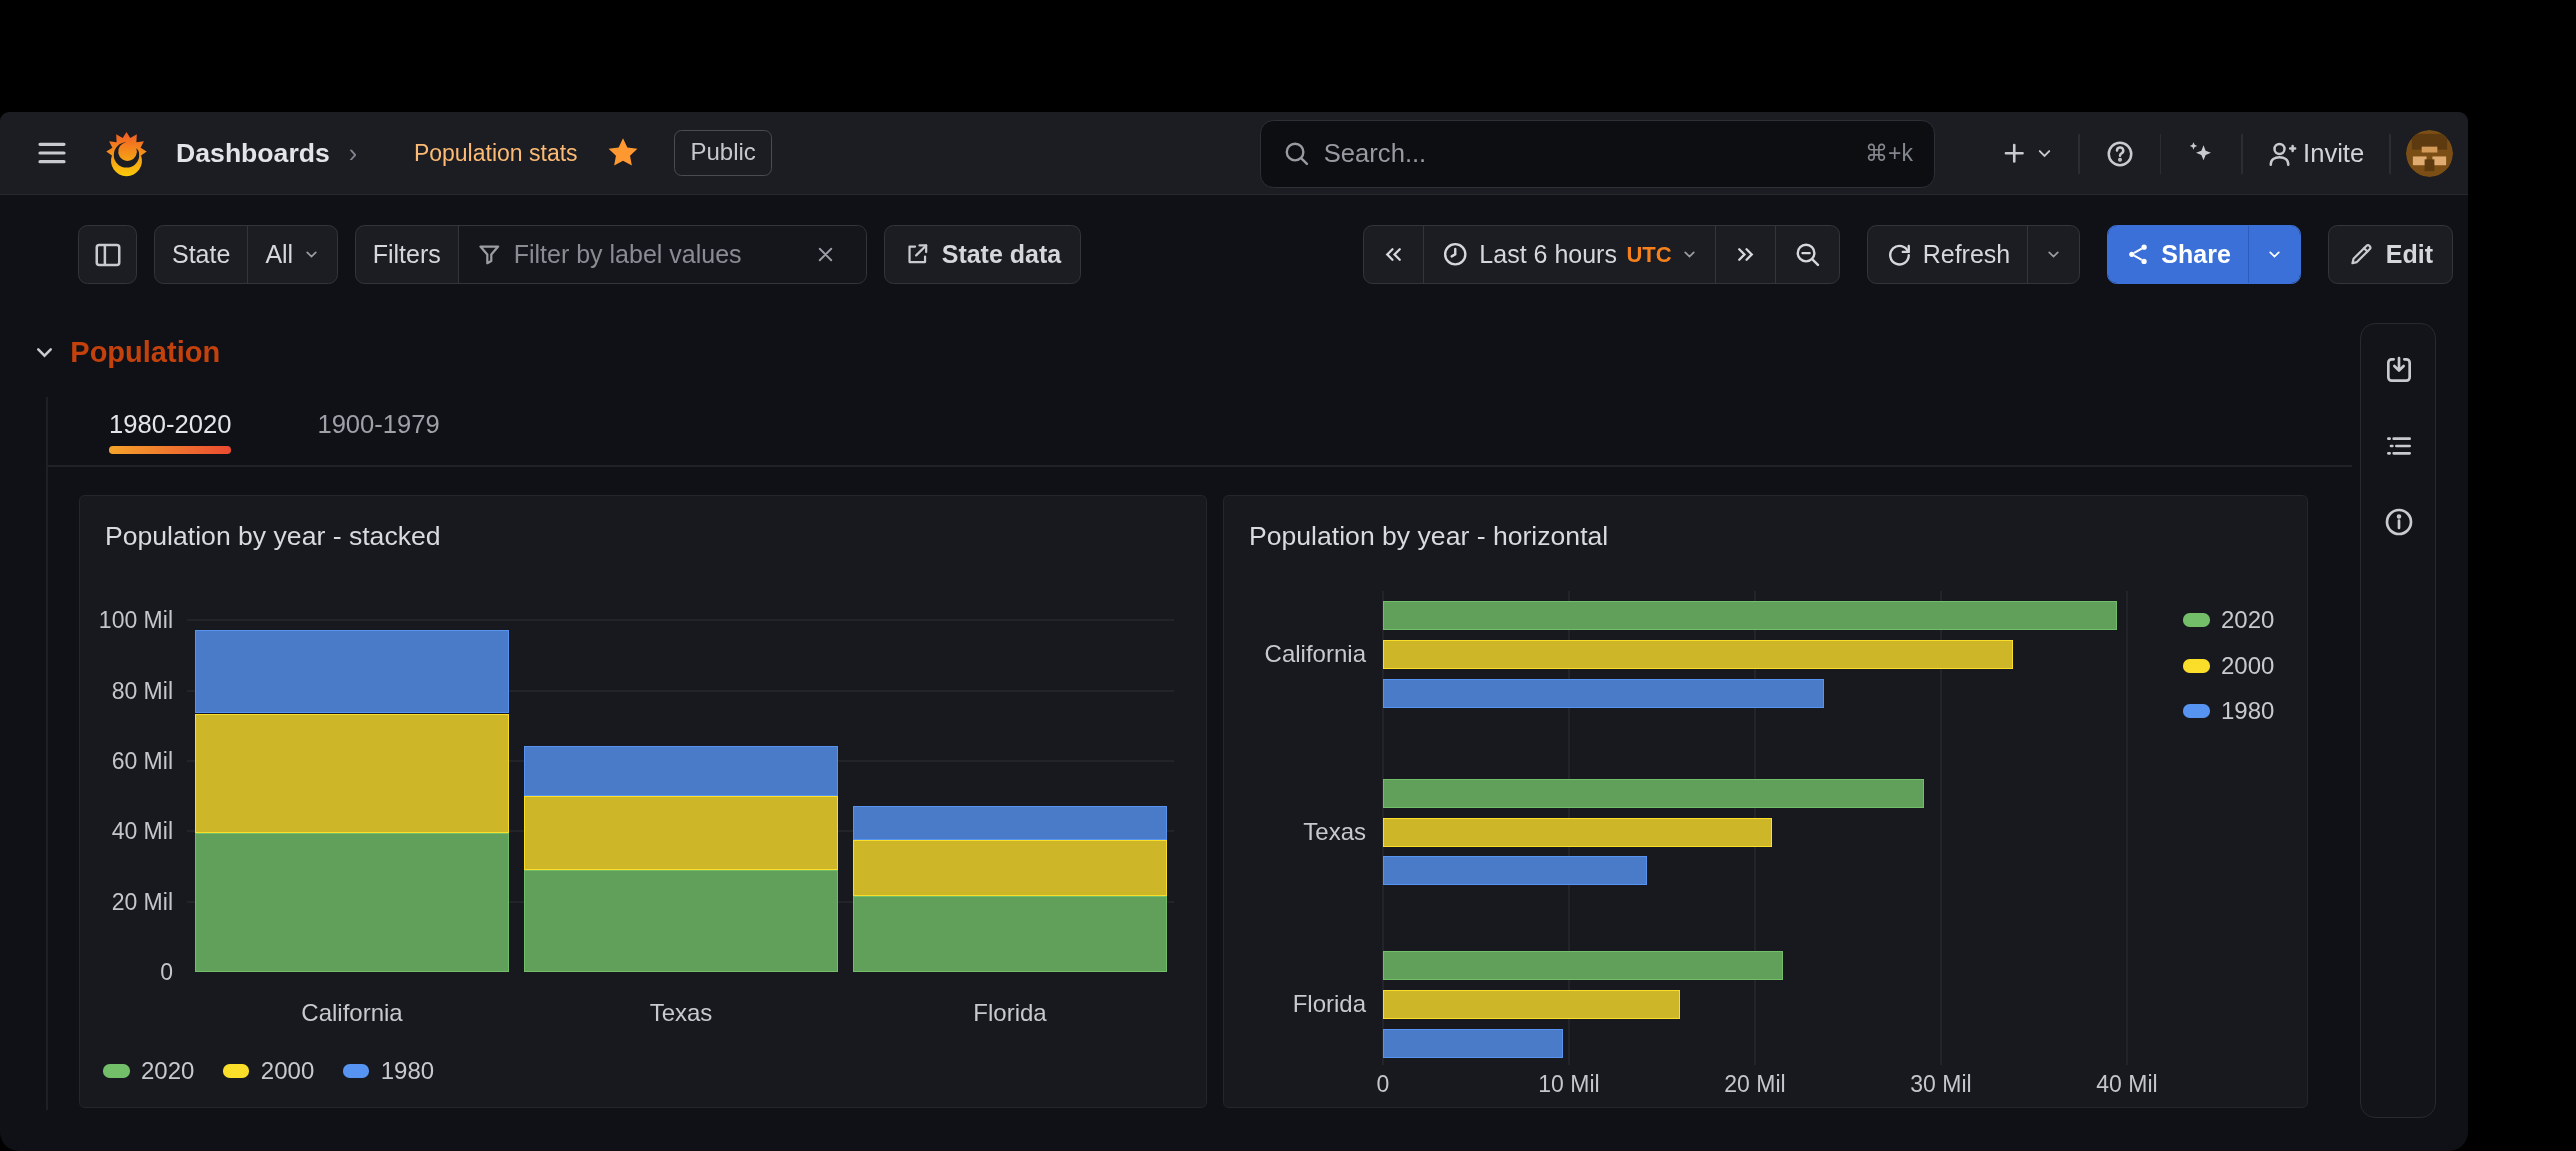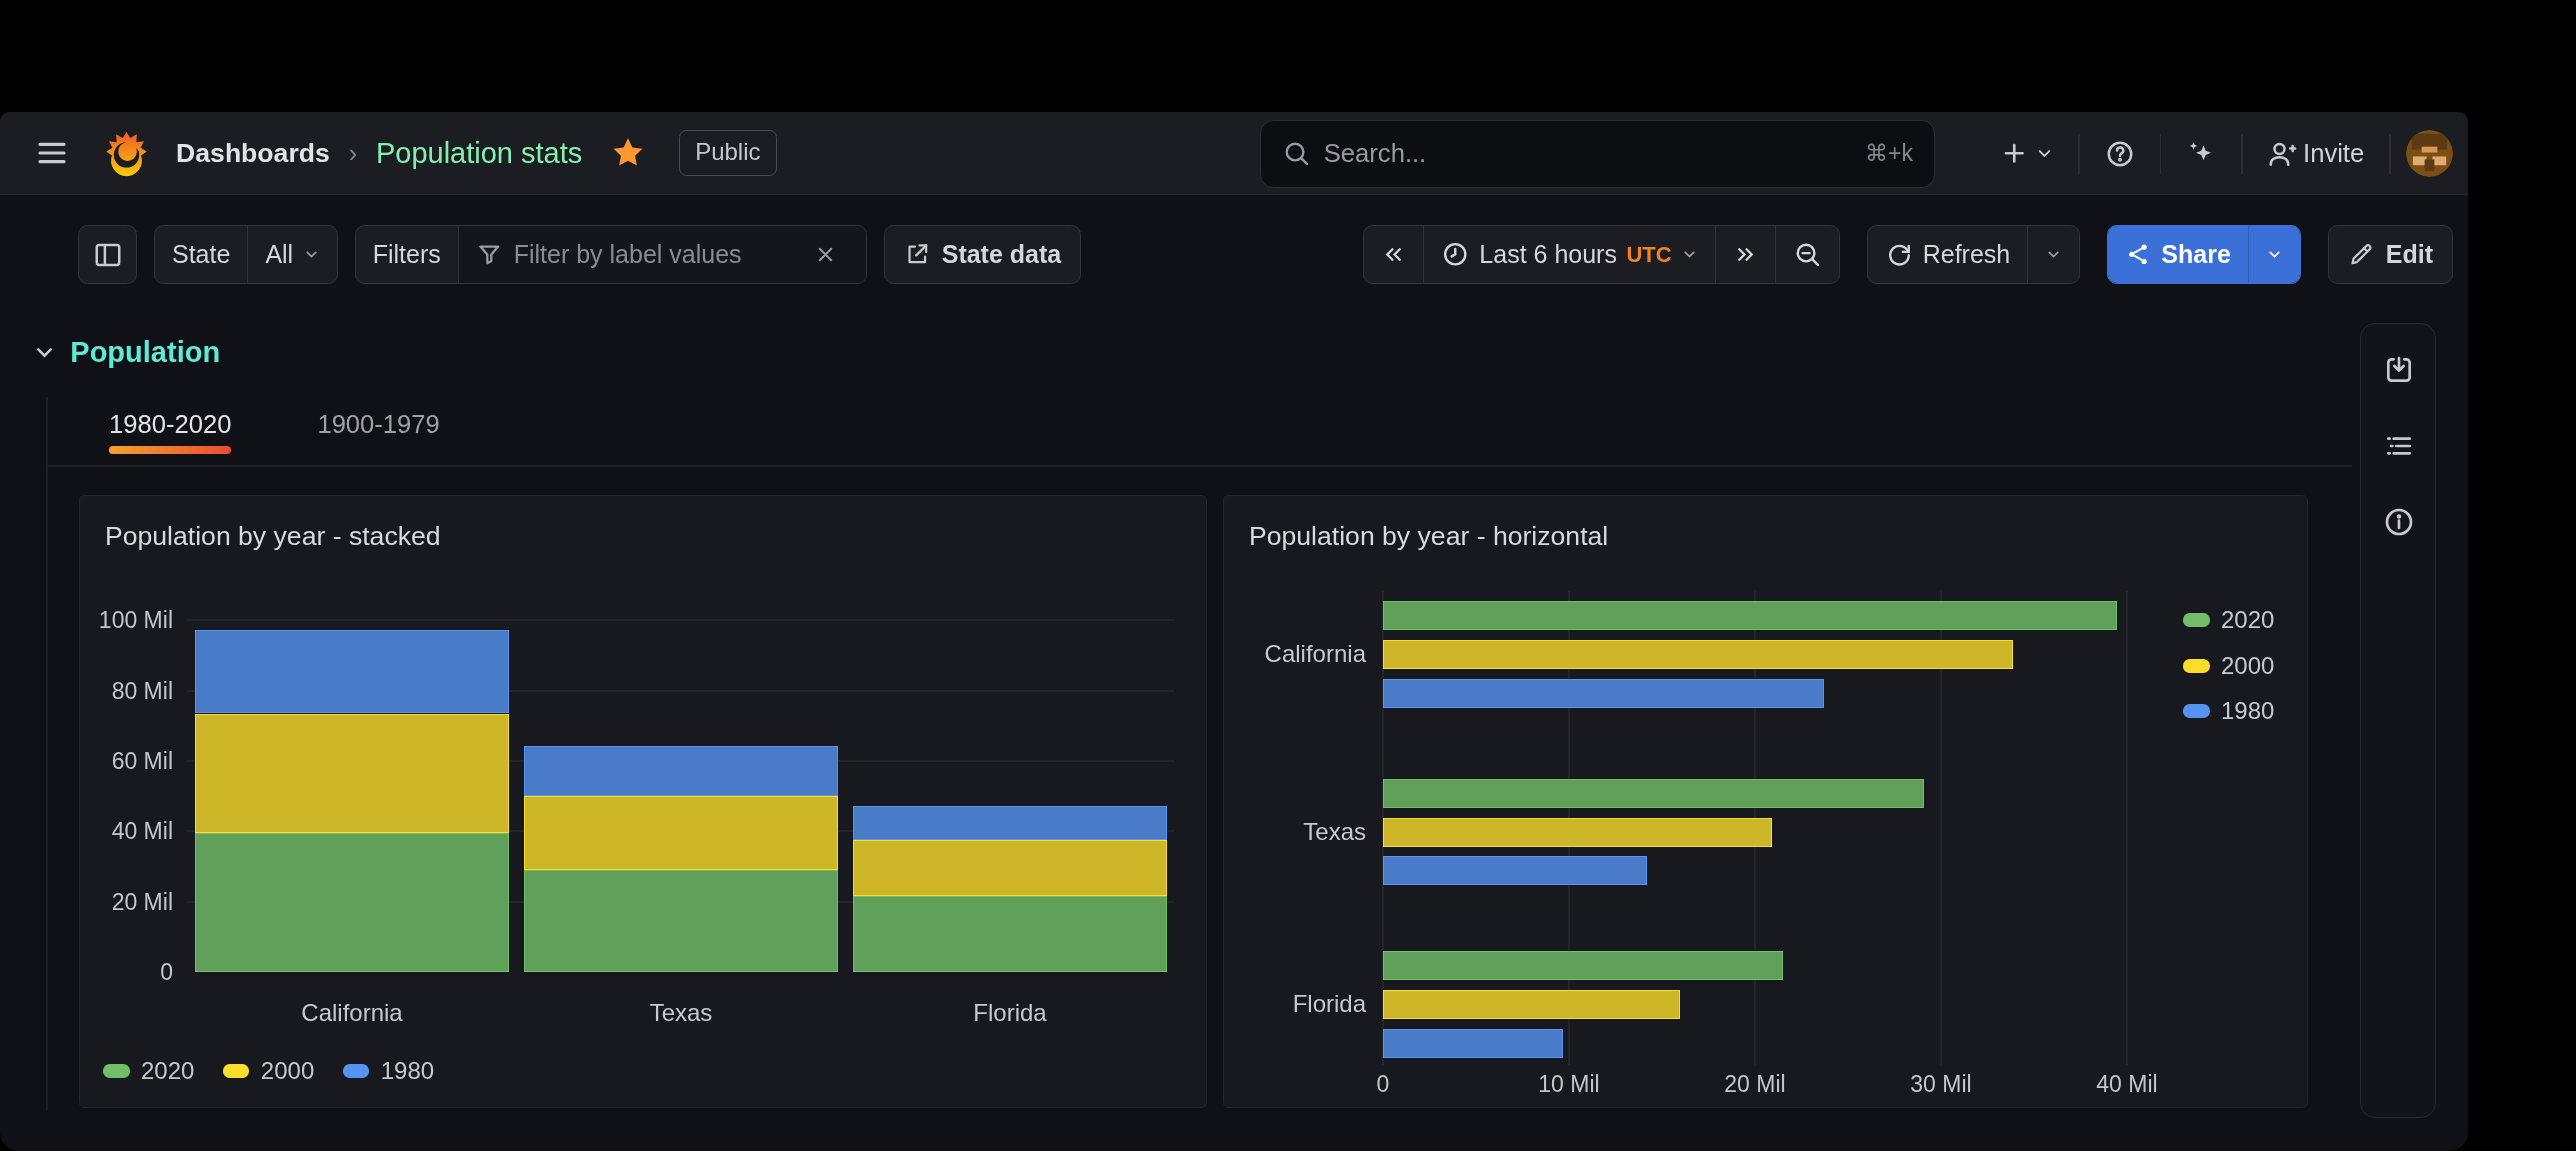--- a/index.html
+++ b/index.html
@@ -12,21 +12,21 @@
   .navbar { position:absolute; left:0; top:0; width:100%; height:83px;
             background:#1B1D23; border-bottom:1.9px solid #26282E;
             display:flex; align-items:center; }
   .nav-left { display:flex; align-items:center; gap:17px; padding-left:25px; }
   .icon { display:inline-flex; align-items:center; justify-content:center; color:#C9CACF; }
   .icon svg { display:block; }
   .hamburger { width:53px; height:53px; border-radius:9.5px; cursor:pointer; }
   .logo { width:47px; height:47px; margin-left:7.6px; }
   .crumb-root { color:#E3E4E8; font-size:26.6px; font-weight:700; margin-left:9.5px; cursor:pointer; }
   .crumb-sep { color:#83858D; font-size:25px; margin:0 1.9px; }
-  .crumb-cur { color:#86efac; font-size:29px; }
+  .crumb-cur { color:#fdba74; font-size:23px;margin-left:38px; }
   .star-btn { width:42px; height:42px; margin-left:7.6px; cursor:pointer; }
   .badge { margin-left:13.3px; border:1.9px solid #4A4C53; border-radius:7.6px; padding:6.6px 15px 8.5px;
            color:#C6C7CD; font-size:24px; }
   .searchbox { position:absolute; left:1260px; top:7.6px; width:675px; height:68px;
                background:#0D0E12; border:1.9px solid #2E3037; border-radius:13.3px;
                display:flex; align-items:center; padding:0 21px; gap:13.3px; cursor:text; }
   .searchbox .ph { color:#989AA2; font-size:25.6px; flex:1; }
   .searchbox .kbd { color:#84868E; font-size:23px; }
   .nav-right { position:absolute; right:15px; top:0; height:83px; display:flex; align-items:center; gap:7.6px; }
   .nav-btn { display:flex; gap:5.7px; padding:9.5px 9.5px; border-radius:9.5px;
@@ -52,21 +52,21 @@
   .seg.dark { background:#15161B; }
   .filter-input { display:flex; align-items:center; gap:11.4px; padding:0 17px; background:#0E0F13;
                   color:#8A8C94; font-size:25px; min-width:408px; cursor:text; }
   .filter-x { margin-left:auto; cursor:pointer; color:#9B9DA4; }
   .utc { color:#F5811E; font-weight:700; font-size:22px; }
   .seg-blue { background:#3C70D9; color:#FFF; }
   .seg-blue + .seg-blue { border-left:1.9px solid #2E5CBB; }
 
   
   .row-head { position:absolute; left:32px; top:224px; display:flex; align-items:center; gap:13.3px; cursor:pointer; }
-  .row-title { color:#5eead4; font-size:29px; font-weight:700; }
+  .row-title { color:#c2410c; font-size:29px; font-weight:700; }
   .indent-line { position:absolute; left:46px; top:285px; width:1.9px; height:713px; background:#1E2026; }
   .tabbar { position:absolute; left:109px; top:298px; display:flex; gap:86px; }
   .tab { font-size:25.6px; padding-bottom:15px; cursor:pointer; position:relative; color:#9FA1A8; }
   .tab.active { color:#E4E5E9; font-weight:500; }
   .tab.active::after { content:""; position:absolute; left:0; right:0; bottom:0; height:7.6px; border-radius:3.8px;
                        background:linear-gradient(90deg,#F5A32B,#EB4B31); }
   .tab-divider { position:absolute; left:46px; top:353px; width:2306px; height:1.9px; background:#202228; }
 
   
   .panel { position:absolute; top:383px; height:613px; background:#17191E;

